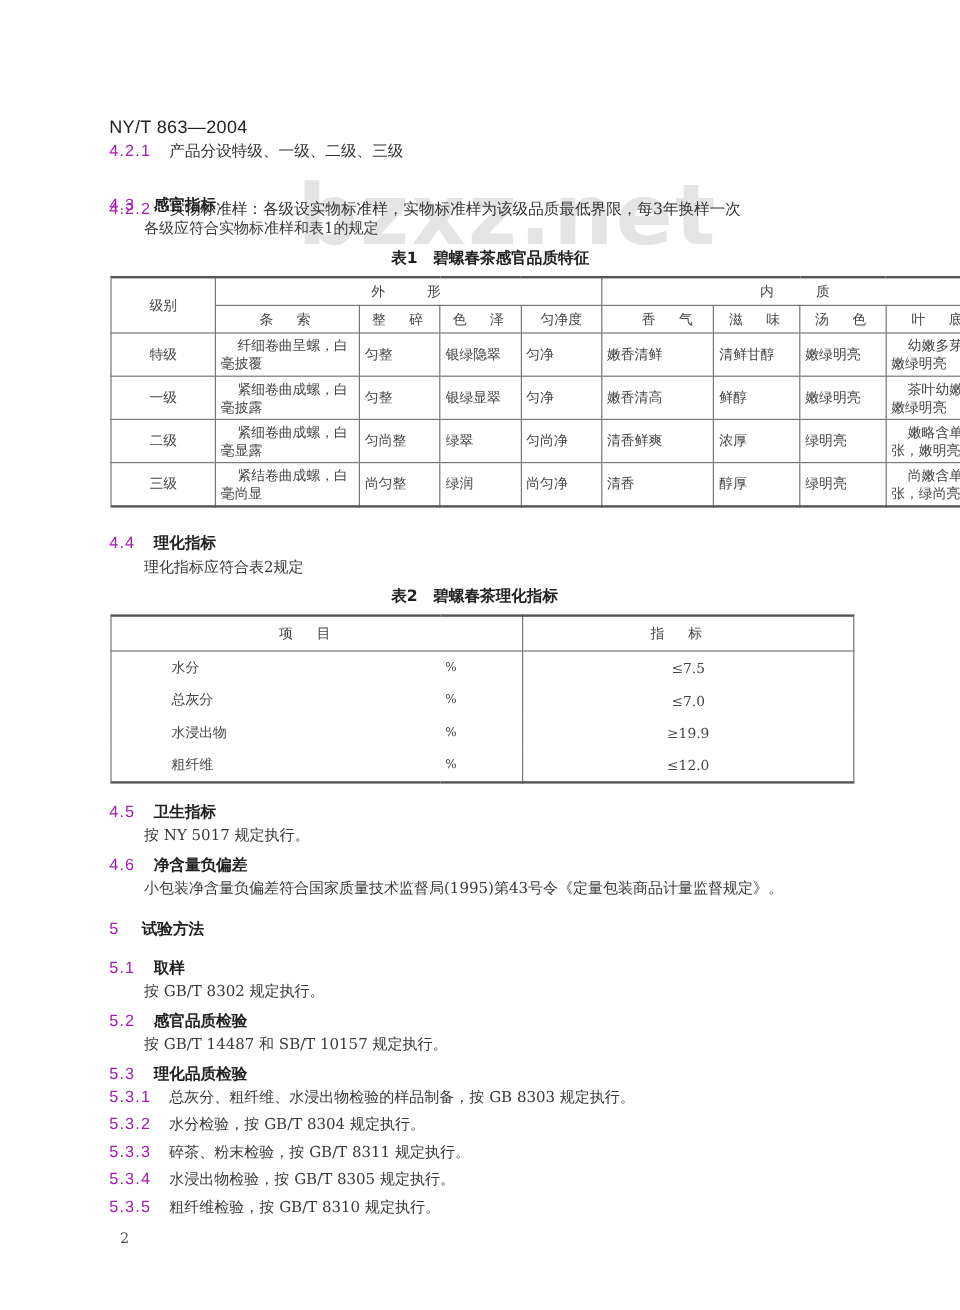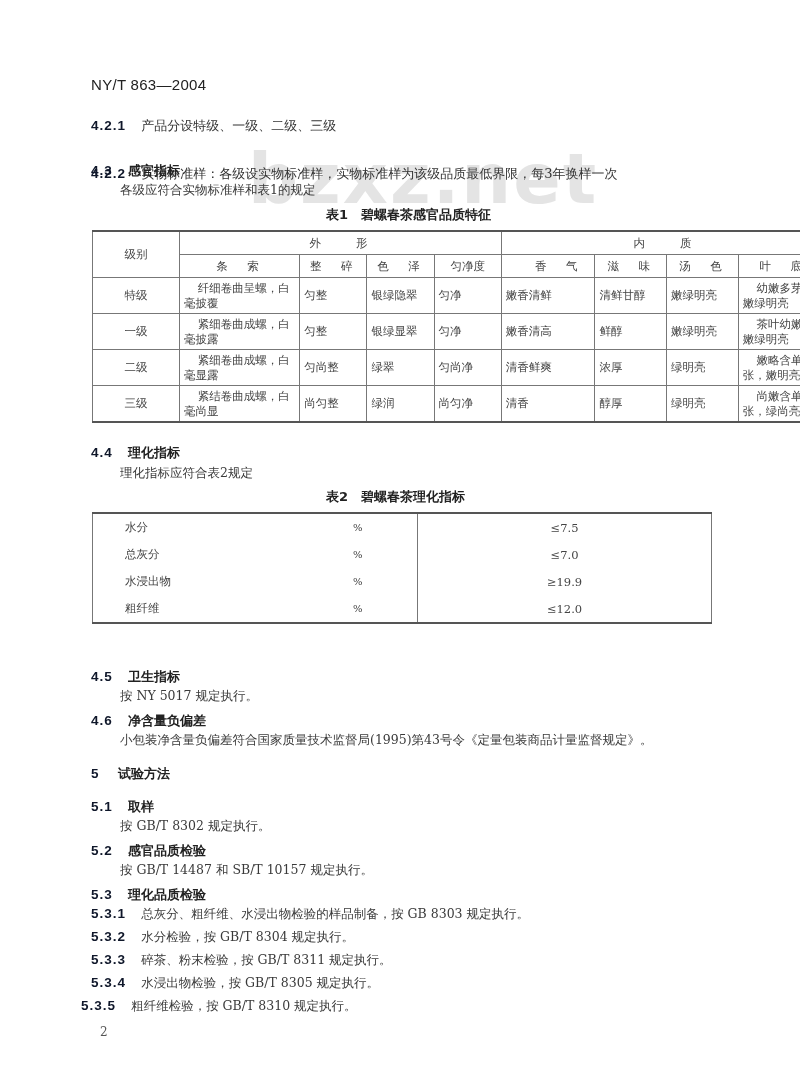--- a/index.html
+++ b/index.html
@@ -2,42 +2,42 @@
 <html><head>
 <meta charset="utf-8">
 <style>
   html, body { margin: 0; padding: 0; }
   body {
     width: 800px; height: 1092px; background: #ffffff; position: relative;
     font-family: "DejaVu Serif", "Liberation Serif", serif; color: #2a2a2a;
     overflow: hidden;
   }
   .abs { position: absolute; white-space: nowrap; }
-  .hdr { font-family: "Liberation Sans", sans-serif; font-size: 15px; color: #222; letter-spacing: 0.3px; }
-  .num { font-family: "Liberation Sans", sans-serif; font-size: 13.5px; color: #0f172a; display: inline-block; letter-spacing: 1px; font-weight: bold; }
+  .hdr { font-family: "Liberation Sans", sans-serif; font-size: 15px; color: #222; letter-spacing: 0.3px; margin-top: 22px; }
+  .num { font-family: "Liberation Sans", sans-serif; font-size: 13.5px; color: #a21caf; display: inline-block; letter-spacing: 1px; }
   .line { font-size: 13px; color: #333; }
   .sec { font-family: "DejaVu Sans", sans-serif; font-size: 13px; font-weight: bold; color: #222; }
   .body { font-size: 12.5px; color: #3a3a3a; }
   .cap { font-family: "DejaVu Sans", sans-serif; font-size: 13px; font-weight: bold; color: #222; }
   .watermark {
     position: absolute; left: 248px; top: 138px; font-family: "DejaVu Sans", sans-serif;
     font-size: 70px; font-weight: bold; color: rgba(190,190,190,0.42); letter-spacing: 2px;
     pointer-events: none;
   }
   table.t { border-collapse: collapse; position: absolute; font-size: 11.5px; color: #444; }
   table.t td { border: 1px solid #777; padding: 2px 4px; vertical-align: middle; }
   table.t1 { left: 92px; top: 230px; width: 736px; border-top: 2px solid #555; border-bottom: 2px solid #555; }
   table.t1 td { height: 31px; line-height: 15px; }
   table.t1 tr.h1 td, table.t1 tr.h2 td { height: 18px; text-align: center; letter-spacing: 4px; }
   table.t1 td.c { text-align: center; }
   table.t1 td.wrap { white-space: normal; text-indent: 1.2em; }
   table.t2 { left: 92px; top: 512px; width: 620px; border-top: 2px solid #555; border-bottom: 2px solid #555; }
   table.t2 td { border-top: none; border-bottom: none; height: 23px; }
   table.t2 tr.h td { border-bottom: 1px solid #777; height: 24px; text-align: center; letter-spacing: 20px; }
-  table.t2 td.name { padding-left: 32px; width: 220px; border-right: none; }
+  table.t2 td.name { padding-left: 50px; width: 220px; border-right: none; }
   table.t2 td.unit { width: 60px; border-left: none; text-align: left; font-size: 10px; }
   table.t2 td.val { text-align: center; }
   .pageno { font-size: 12px; color: #555; }
 </style>
 </head>
 <body>
 
 <div class="abs hdr" style="left:91px;top:76px;">NY/T 863—2004</div>
 
 <div class="watermark">bzxz.net</div>
@@ -126,20 +126,24 @@
 <div class="abs" style="left:91px;top:442px;">
   <span class="num" style="width:32px;">4.4</span>
   <span class="sec">理化指标</span>
 </div>
 <div class="abs body" style="left:120px;top:465px;">理化指标应符合表2规定</div>
 
 <div class="abs cap" style="left:326px;top:488px;">表2　碧螺春茶理化指标</div>
 
 <table class="t t2">
   <tbody>
+      <tr class="h">
+    <td colspan="2" style="width:320px;">项目</td>
+    <td>指标</td>
+  </tr>
   <tr>
     <td class="name">水分</td>
     <td class="unit">%</td>
     <td class="val">≤7.5</td>
   </tr>
   <tr>
     <td class="name">总灰分</td>
     <td class="unit">%</td>
     <td class="val">≤7.0</td>
   </tr>
@@ -199,18 +203,18 @@
   <span class="body">水分检验，按 GB/T 8304 规定执行。</span>
 </div>
 <div class="abs line" style="left:91px;top:952px;">
   <span class="num" style="width:46px;">5.3.3</span>
   <span class="body">碎茶、粉末检验，按 GB/T 8311 规定执行。</span>
 </div>
 <div class="abs line" style="left:91px;top:975px;">
   <span class="num" style="width:46px;">5.3.4</span>
   <span class="body">水浸出物检验，按 GB/T 8305 规定执行。</span>
 </div>
-<div class="abs line" style="left:81px;top:998px;">
+<div class="abs line" style="left:91px;top:998px;">
   <span class="num" style="width:46px;">5.3.5</span>
   <span class="body">粗纤维检验，按 GB/T 8310 规定执行。</span>
 </div>
 
 <div class="abs pageno" style="left:100px;top:1025px;">2</div>
 
 </body></html>

